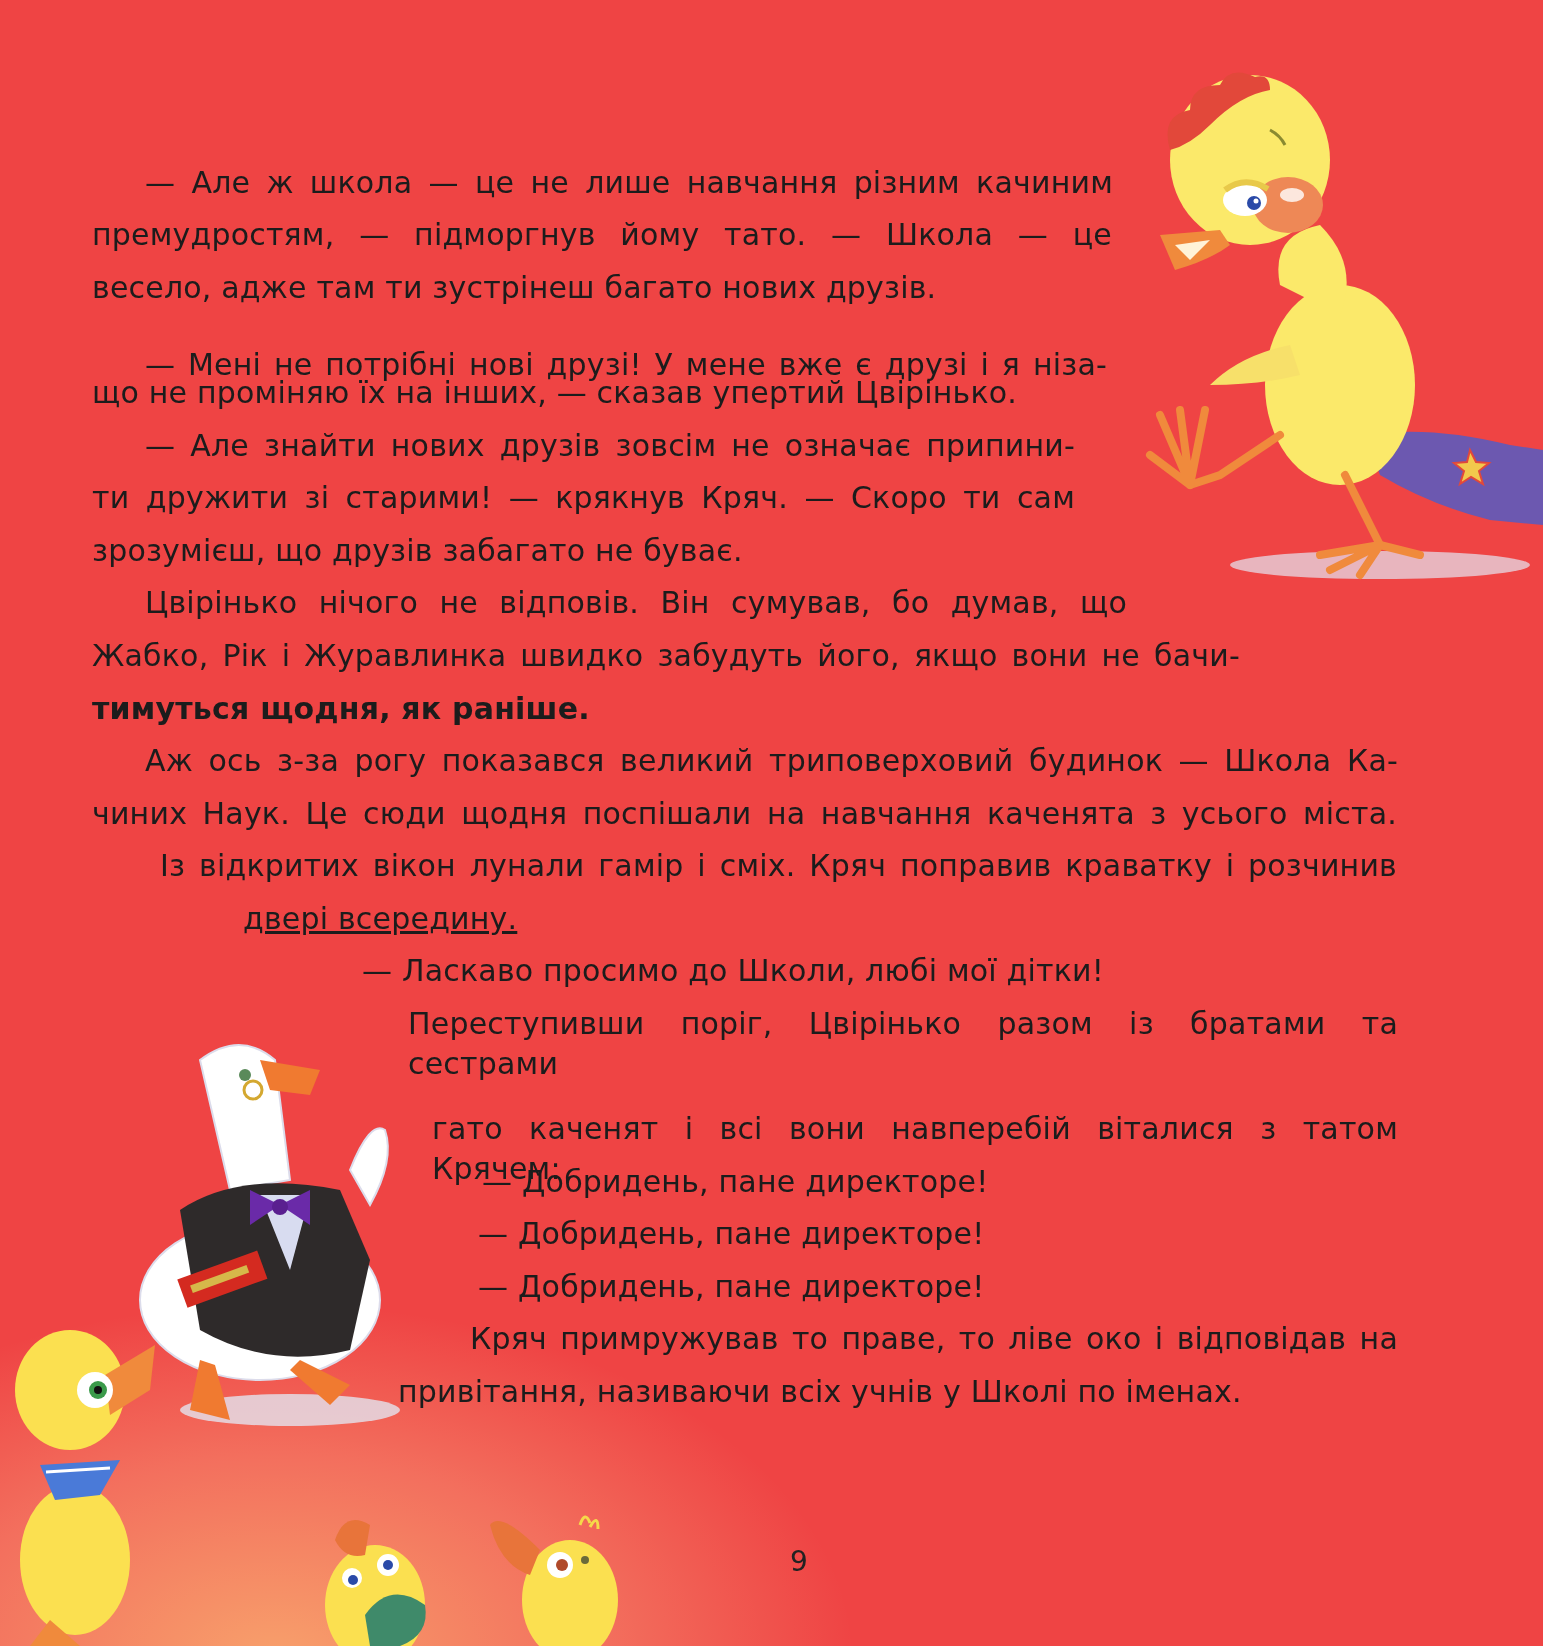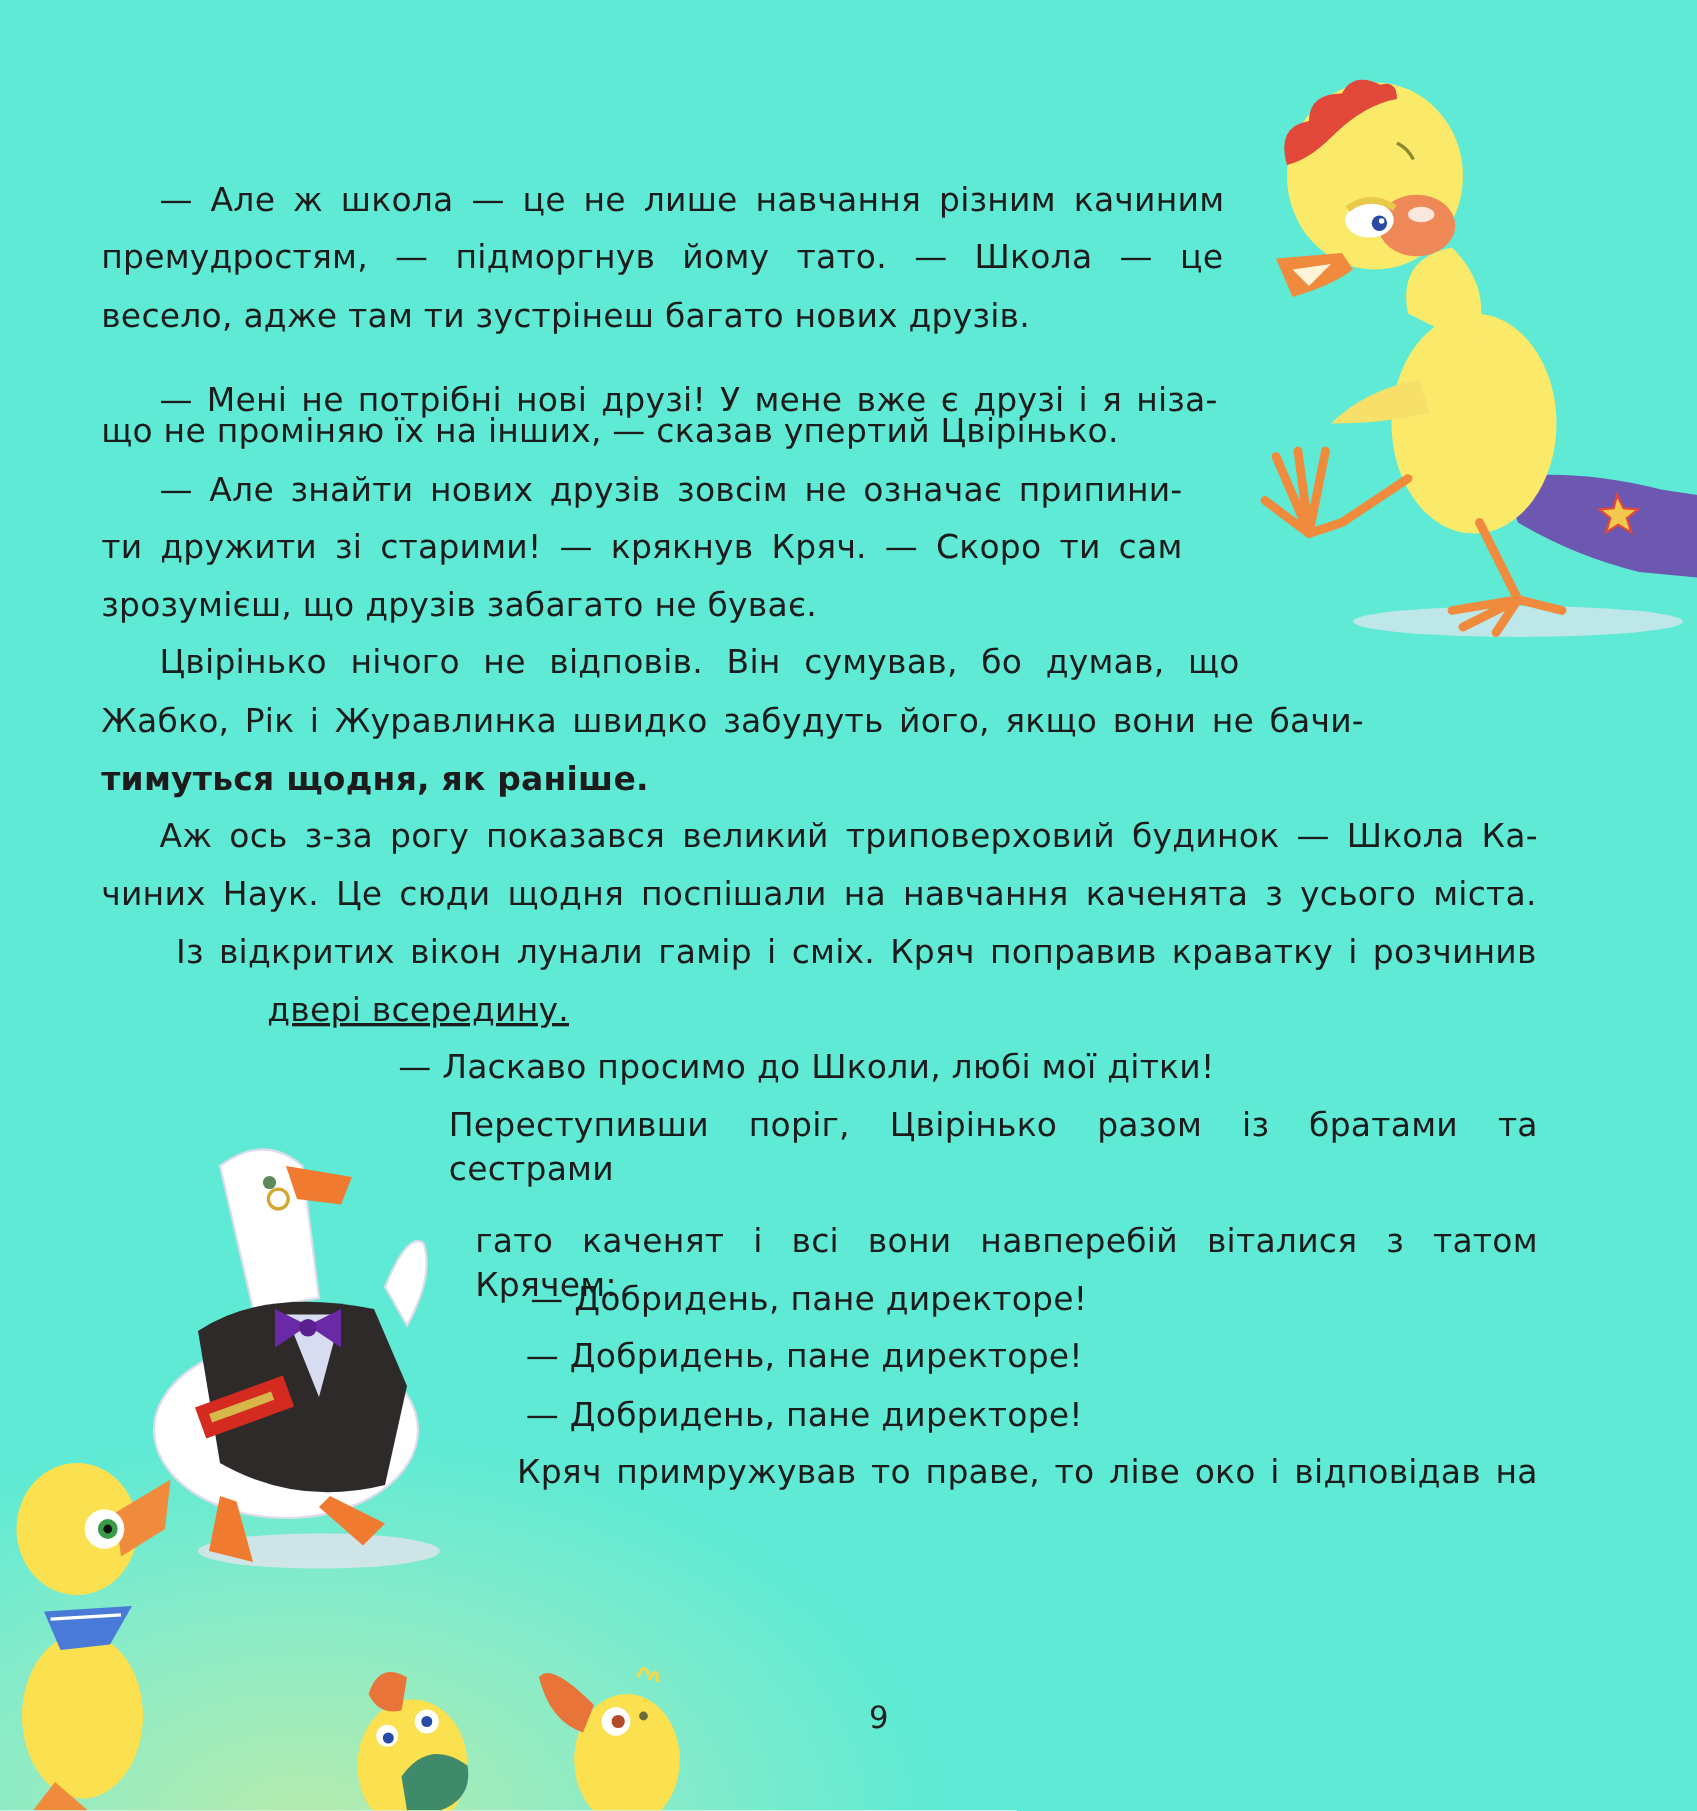--- a/index.html
+++ b/index.html
@@ -1,18 +1,18 @@
 <!DOCTYPE html>
 <html><head>
 <meta charset="utf-8">
 <style>
   html, body { margin: 0; padding: 0; background: #ffffff; }
   body { width: 1543px; height: 1646px; position: relative; overflow: hidden;
          font-family: "DejaVu Sans", "Liberation Sans", sans-serif; color: #1a1a1a; }
-  .page { position: absolute; left: 0; top: 0; width: 1543px; height: 1646px; background: #5eead4; }
+  .page { position: absolute; left: 0; top: 0; width: 1543px; height: 1646px; background: #ef4444; }
   .line { position: absolute; font-size: 30px; line-height: 40px; white-space: nowrap; letter-spacing: 0.2px; color: #1c1c1c; }
   .j { text-align: justify; text-align-last: justify; white-space: normal; }
   .pagenum { position: absolute; left: 790px; top: 1545px; font-size: 28px; font-family: "DejaVu Sans", sans-serif; color: #222; }
   .illus { position: absolute; }
   .wash { position: absolute; left: -40px; top: 1300px; width: 900px; height: 400px;
           background: radial-gradient(ellipse at 35% 90%, rgba(255,236,140,0.55) 0%, rgba(255,240,170,0.25) 40%, rgba(255,255,255,0) 70%); }
 </style>
 </head>
 <body>
 
@@ -35,20 +35,21 @@
   <div class="line j" style="left:92px; top:794px; width:1305px;">чиних Наук. Це сюди щодня поспішали на навчання каченята з усього міста.</div>
   <div class="line j" style="left:160px; top:846px; width:1237px;">Із відкритих вікон лунали гамір і сміх. Кряч поправив краватку і розчинив</div>
   <div class="line" style="left:243px; top:899px;text-decoration:underline;">двері всередину.</div>
   <div class="line" style="left:362px; top:951px;">— Ласкаво просимо до Школи, любі мої дітки!</div>
   <div class="line j" style="left:408px; top:1004px; width:990px;">Переступивши поріг, Цвірінько разом із братами та сестрами</div>
   <div class="line j" style="left:432px; top:1109px; width:966px;">гато каченят і всі вони навперебій віталися з татом Крячем:</div>
   <div class="line" style="left:482px; top:1162px;">— Добридень, пане директоре!</div>
   <div class="line" style="left:478px; top:1214px;">— Добридень, пане директоре!</div>
   <div class="line" style="left:478px; top:1267px;">— Добридень, пане директоре!</div>
   <div class="line j" style="left:470px; top:1319px; width:928px;">Кряч примружував то праве, то ліве око і відповідав на</div>
+  <div class="line" style="left:398px; top:1372px;">привітання, називаючи всіх учнів у Школі по іменах.</div>
 
   <div class="pagenum">9</div>
 
   <svg class="illus" style="left:1130px; top:55px;" width="413" height="530" viewBox="0 0 413 530">
     <ellipse cx="250" cy="510" rx="150" ry="14" fill="#e6e6f2" opacity="0.7"></ellipse>
 
     <path d="M235 380 Q300 370 380 390 L413 395 L413 470 L360 465 Q300 450 250 420 Z" fill="#6c58b0"></path>
     <path d="M340 395 l6 12 l13 1 l-10 8 l4 13 l-12 -7 l-11 7 l4 -13 l-10 -8 l13 -1 z" fill="#f2c94c" stroke="#e2483a" stroke-width="2"></path>
 
     <ellipse cx="210" cy="330" rx="75" ry="100" fill="#fbe96a"></ellipse>

